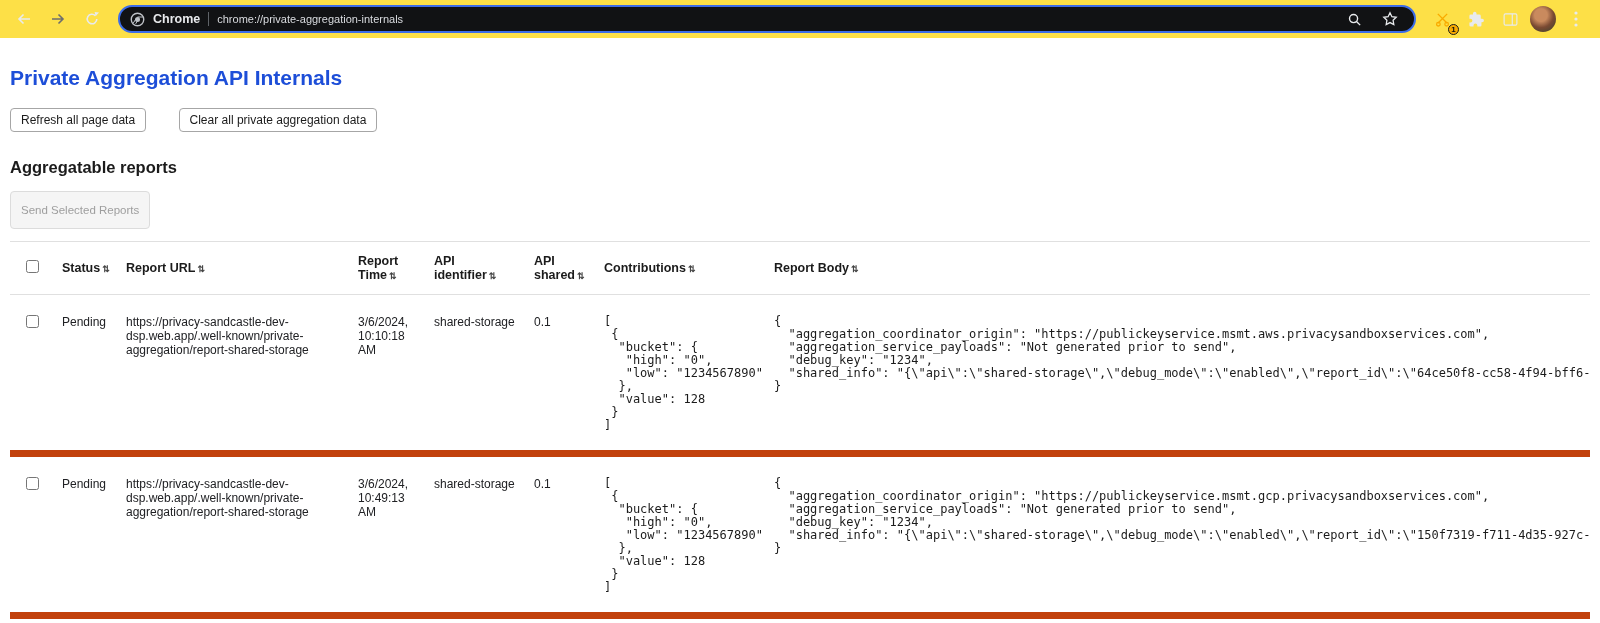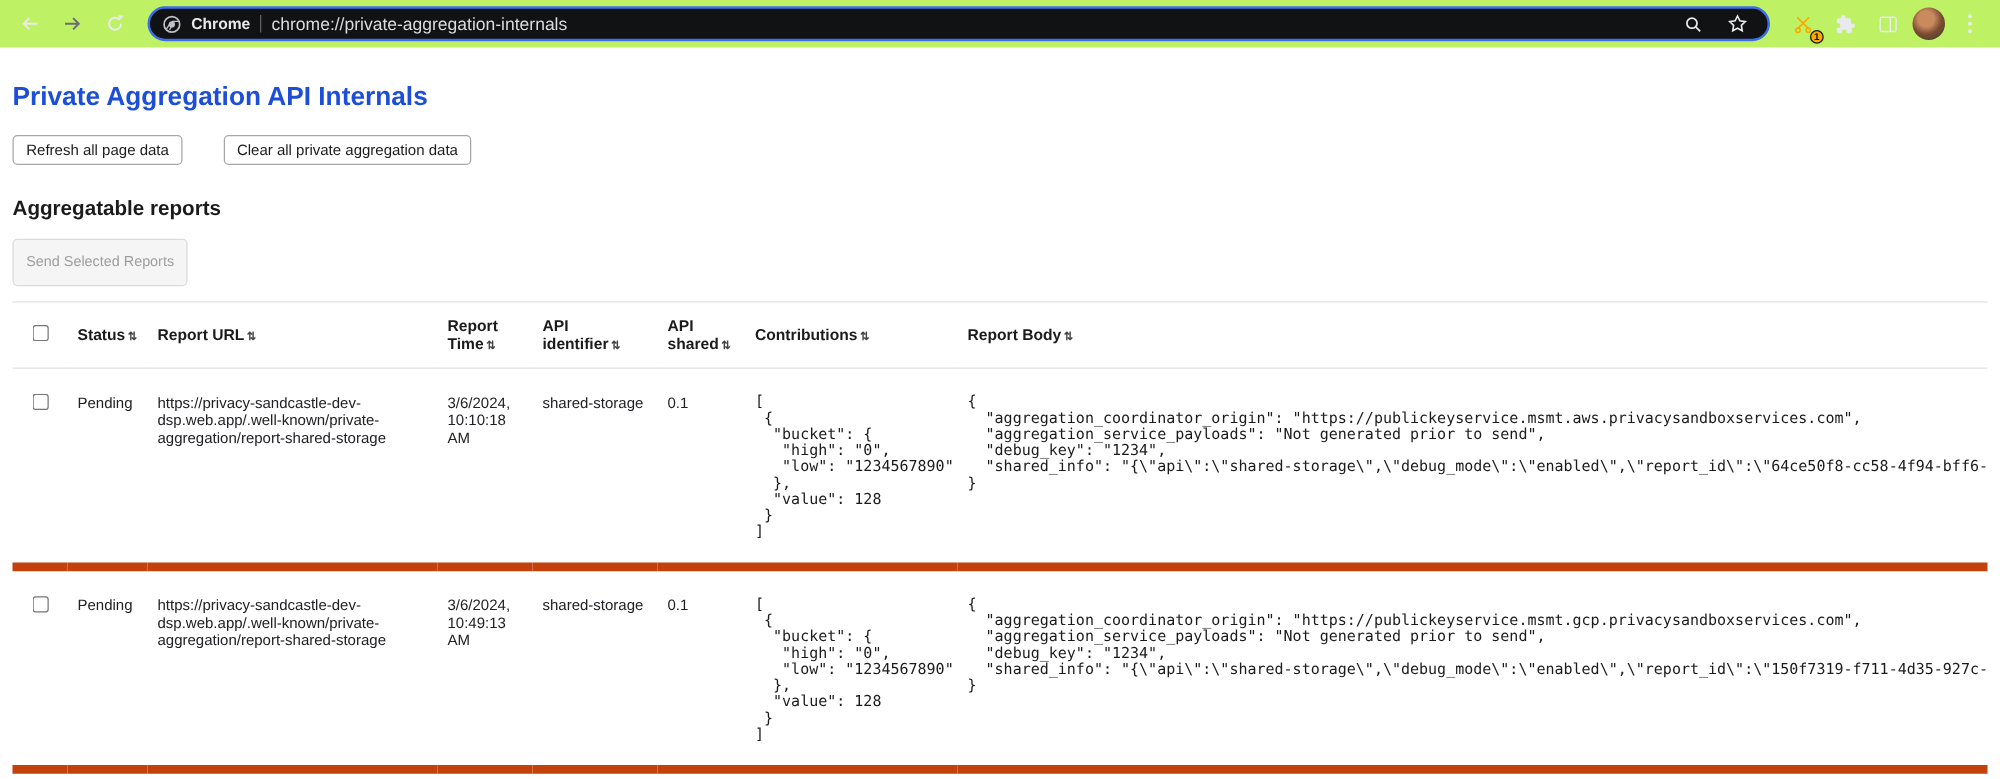--- a/index.html
+++ b/index.html
@@ -8,21 +8,21 @@
     width: 1600px; height: 623px;
     overflow: hidden;
     background: #ffffff;
     font-family: "Liberation Sans", sans-serif;
     color: #202124;
   }
 
   
   .toolbar {
     height: 38px;
-    background: #bef264;
+    background: #fde047;
     display: flex;
     align-items: center;
     padding: 0 10px;
     gap: 6px;
   }
   .nav-icon {
     width: 28px; height: 28px;
     display: flex; align-items: center; justify-content: center;
     border-radius: 50%;
     flex: 0 0 auto;
@@ -48,21 +48,21 @@
     font-size: 12.5px;
     font-weight: bold;
     white-space: nowrap;
   }
   .omnibox .divider {
     width: 1px; height: 14px;
     background: #5f6368;
   }
   .omnibox .url {
     color: #dadce0;
-    font-size: 14px;
+    font-size: 11px;
     white-space: nowrap;
     overflow: hidden;
   }
   .omnibox .spacer { flex: 1 1 auto; }
   .badge {
     position: absolute;
     bottom: -2px; right: -3px;
     min-width: 11px; height: 11px;
     border-radius: 6px;
     background: #f9ab00;

